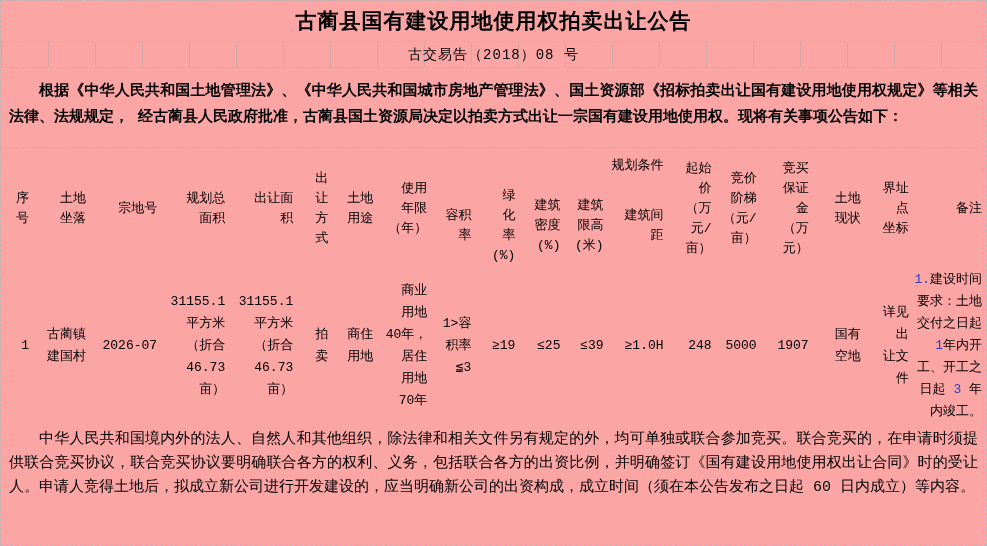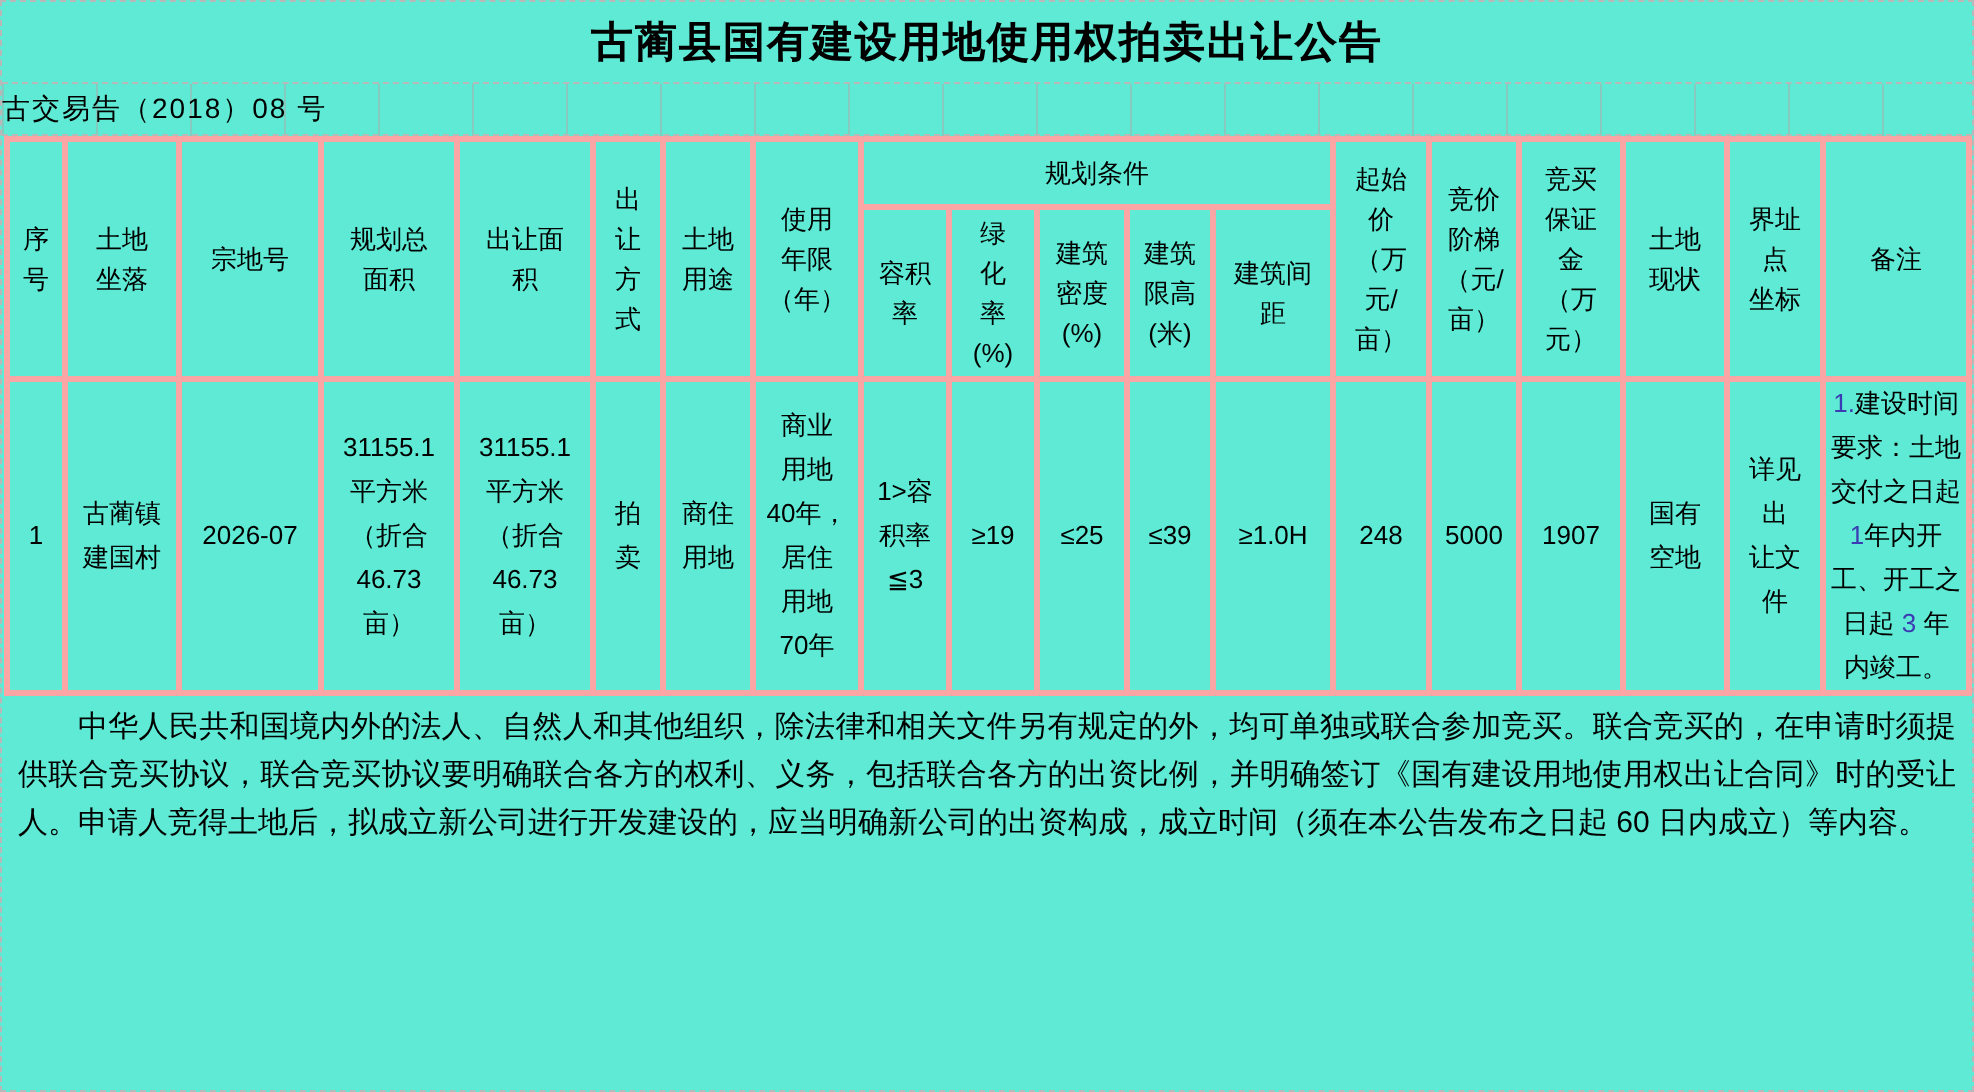--- a/index.html
+++ b/index.html
@@ -6,36 +6,37 @@
   body {
     width:987px; height:546px;
     font-family:"Liberation Sans","DejaVu Sans",sans-serif;
     color:#000;
     overflow:hidden;
   }
   .page {
     box-sizing:border-box;
     width:987px; height:546px;
     border:1px dashed #b8b8b8;
-    background:#5eead4;
+    background:#fca5a5;
+    font-family:Liberation Mono, monospace;
   }
   
   .vgrid {
     background-image:repeating-linear-gradient(to right,
       rgba(170,170,170,0.50) 0 1px, transparent 1px 47px);
   }
   .title-band {
     box-sizing:border-box; height:41px;
     display:flex; align-items:center; justify-content:center;
     border-bottom:1px dashed #b8b8b8;
   }
   .doc-title { font-size:21px; font-weight:bold; letter-spacing:1px; }
   .subtitle-band {
     box-sizing:border-box; height:26px;
-    display:flex; align-items:center; 
+    display:flex; align-items:center; justify-content:center;
     border-bottom:1px dashed #b8b8b8;
   }
   .doc-number { font-size:14px; letter-spacing:1px; }
   .para1 {
     box-sizing:border-box; height:80px;
     padding:11px 8px 0 8px;
     border-bottom:1px dashed #b8b8b8;
     font-size:15px; font-weight:bold; line-height:26px;
     text-indent:2em; text-align:justify;
   }
@@ -46,23 +47,23 @@
     font-size:15px; font-weight:bold;
   }
   table.land-table {
     table-layout:fixed;
     width:983px;
     margin-left:1px;
     border-collapse:collapse;
     font-size:13px;
   }
   table.land-table th, table.land-table td {
-    border:3px solid #fca5a5;
+    border:1px solid #fca5a5;
     font-weight:normal;
-    text-align:center;
+    text-align:right;
     vertical-align:middle;
     padding:0 2px;
     white-space:pre-line;
     overflow:hidden;
   }
   table.land-table th { line-height:20px; }
   table.land-table td { line-height:22px; }
   tr.group-row { height:34px; }
   tr.sub-row   { height:86px; }
   tr.data-row  { height:148px; }
@@ -91,20 +92,21 @@
 <div class="page">
 
   <div class="title-band">
     <div class="doc-title">古蔺县国有建设用地使用权拍卖出让公告</div>
   </div>
 
   <div class="subtitle-band vgrid">
     <div class="doc-number">古交易告（2018）08 号</div>
   </div>
 
+  <div class="para1">根据《中华人民共和国土地管理法》、《中华人民共和国城市房地产管理法》、国土资源部《招标拍卖出让国有建设用地使用权规定》等相关法律、法规规定， 经古蔺县人民政府批准，古蔺县国土资源局决定以拍卖方式出让一宗国有建设用地使用权。现将有关事项公告如下：</div>
 
 
   <table class="land-table">
     <colgroup>
       <col style="width:29px">
         <col style="width:57px">
         <col style="width:71px">
       <col style="width:68px">
         <col style="width:68px">
         <col style="width:35px">

